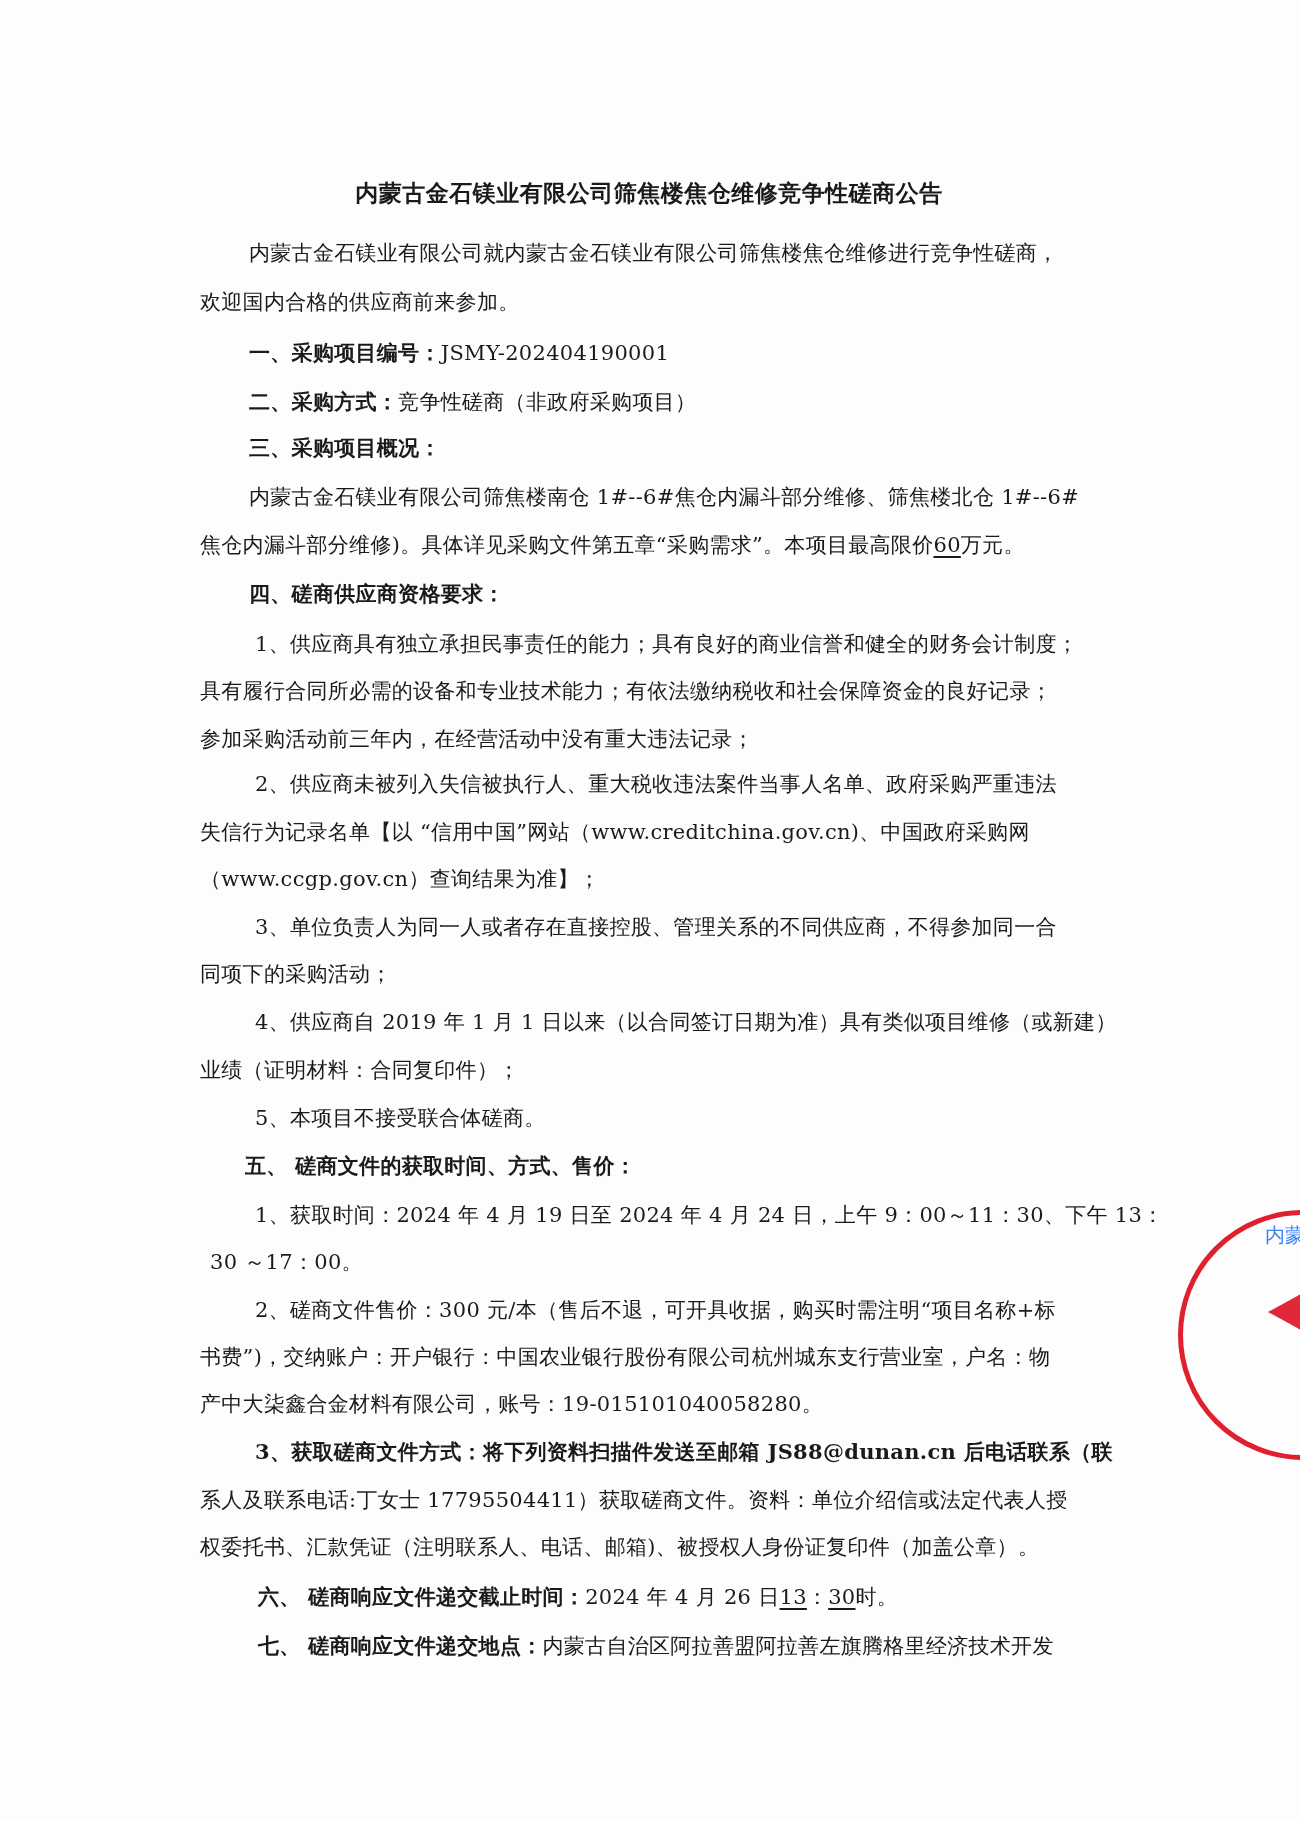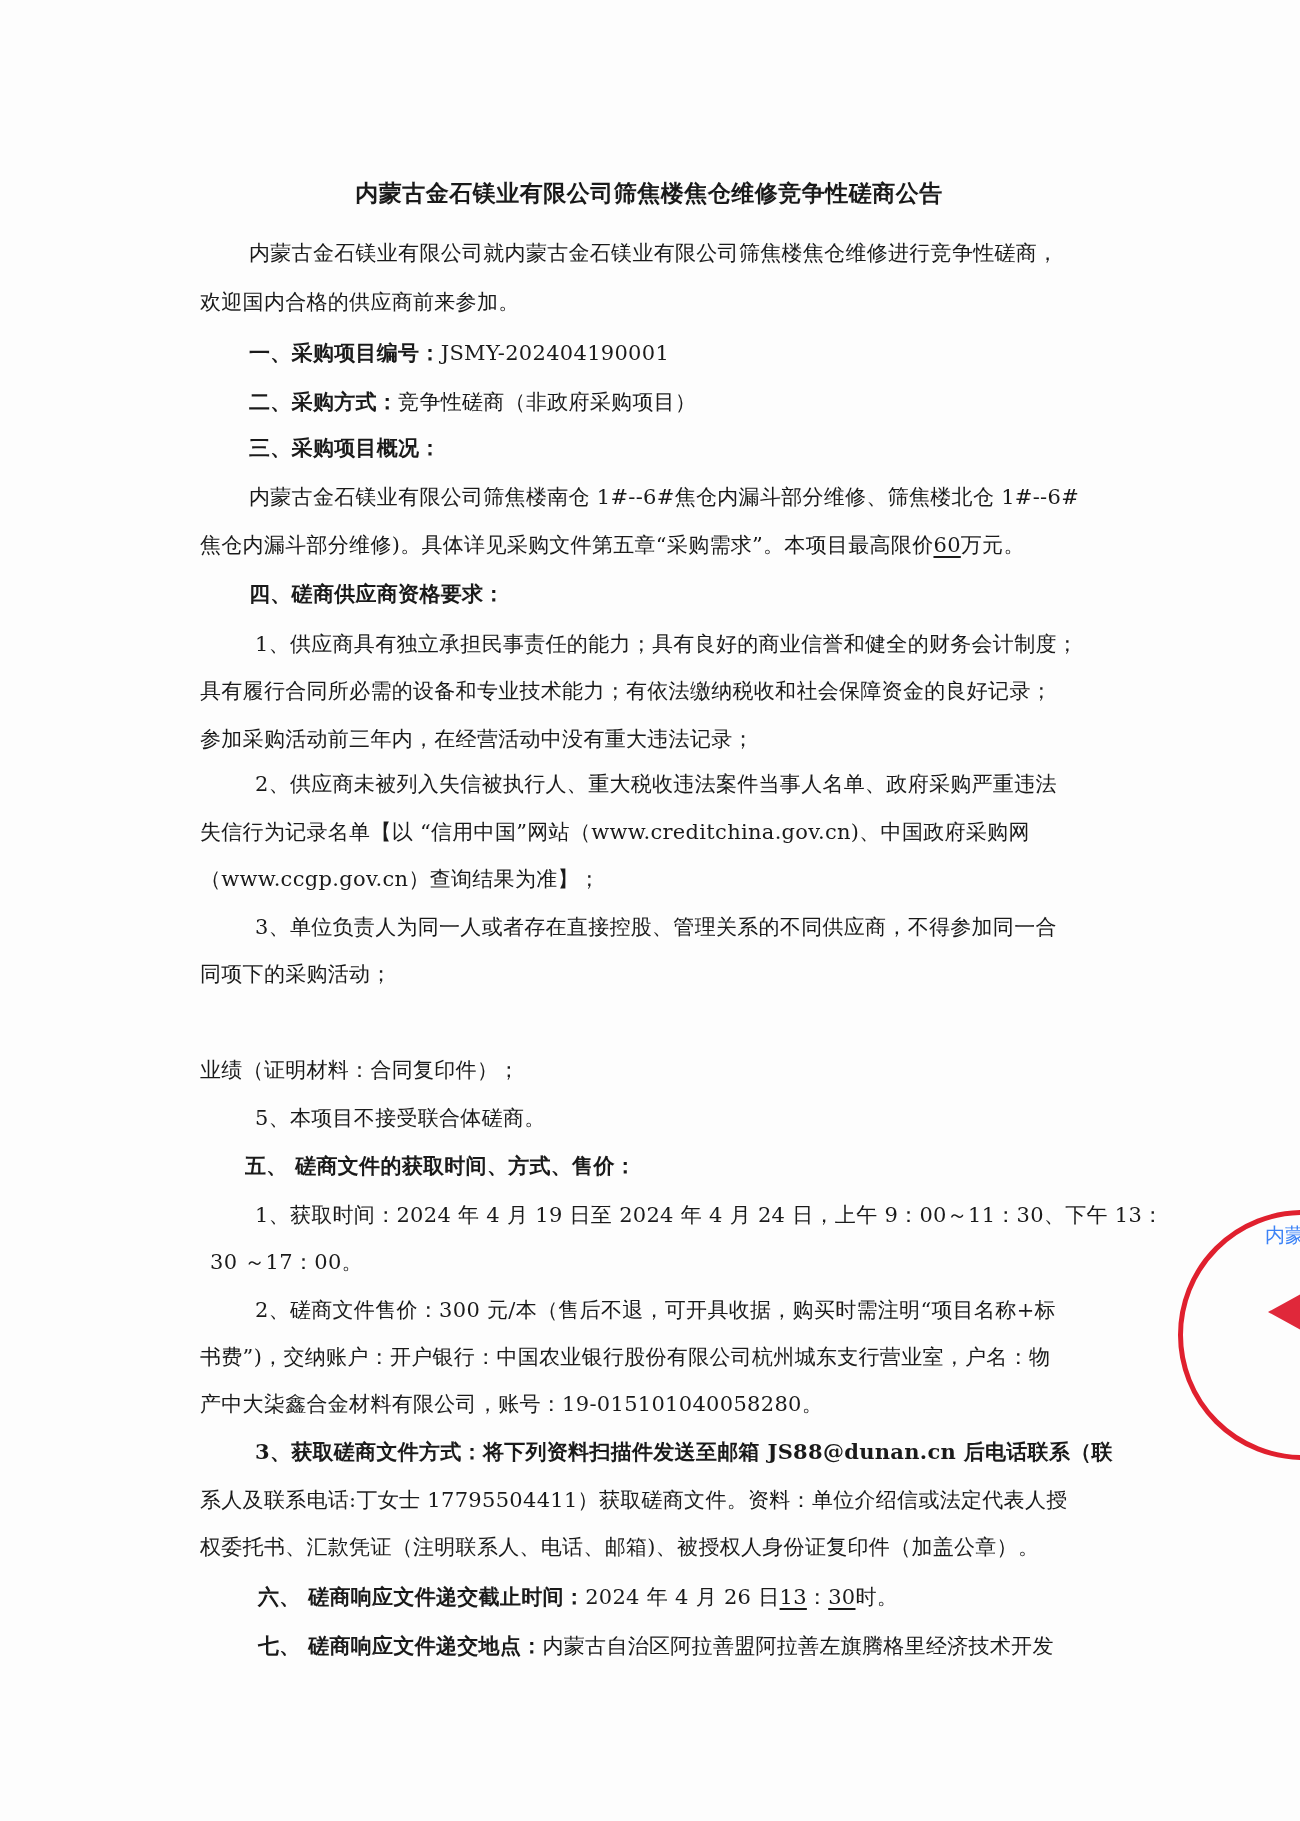--- a/index.html
+++ b/index.html
@@ -67,20 +67,21 @@
   <div class="line" style="left:200px; top:677px;">具有履行合同所必需的设备和专业技术能力；有依法缴纳税收和社会保障资金的良好记录；</div>
   <div class="line" style="left:200px; top:725px;">参加采购活动前三年内，在经营活动中没有重大违法记录；</div>
 
   <div class="line" style="left:255px; top:770px;">2、供应商未被列入失信被执行人、重大税收违法案件当事人名单、政府采购严重违法</div>
   <div class="line" style="left:200px; top:865px;">（www.ccgp.gov.cn）查询结果为准】；</div>
   <div class="line" style="left:200px; top:818px;">失信行为记录名单【以 “信用中国”网站（www.creditchina.gov.cn)、中国政府采购网</div>
 
   <div class="line" style="left:255px; top:913px;">3、单位负责人为同一人或者存在直接控股、管理关系的不同供应商，不得参加同一合</div>
   <div class="line" style="left:200px; top:960px;">同项下的采购活动；</div>
 
+  <div class="line" style="left:255px; top:1008px;">4、供应商自 2019 年 1 月 1 日以来（以合同签订日期为准）具有类似项目维修（或新建）</div>
   <div class="line" style="left:200px; top:1056px;">业绩（证明材料：合同复印件）；</div>
 
   <div class="line" style="left:255px; top:1104px;">5、本项目不接受联合体磋商。</div>
 
   <div class="line b" style="left:245px; top:1152px;">五、  磋商文件的获取时间、方式、售价：</div>
 
   <div class="line" style="left:255px; top:1201px;">1、获取时间：2024 年 4 月  19  日至 2024 年 4 月 24  日，上午  9：00～11：30、下午  13：</div>
   <div class="line" style="left:210px; top:1248px;">30  ～17：00。</div>
 
   <div class="line" style="left:255px; top:1296px;">2、磋商文件售价：300 元/本（售后不退，可开具收据，购买时需注明“项目名称+标</div>

